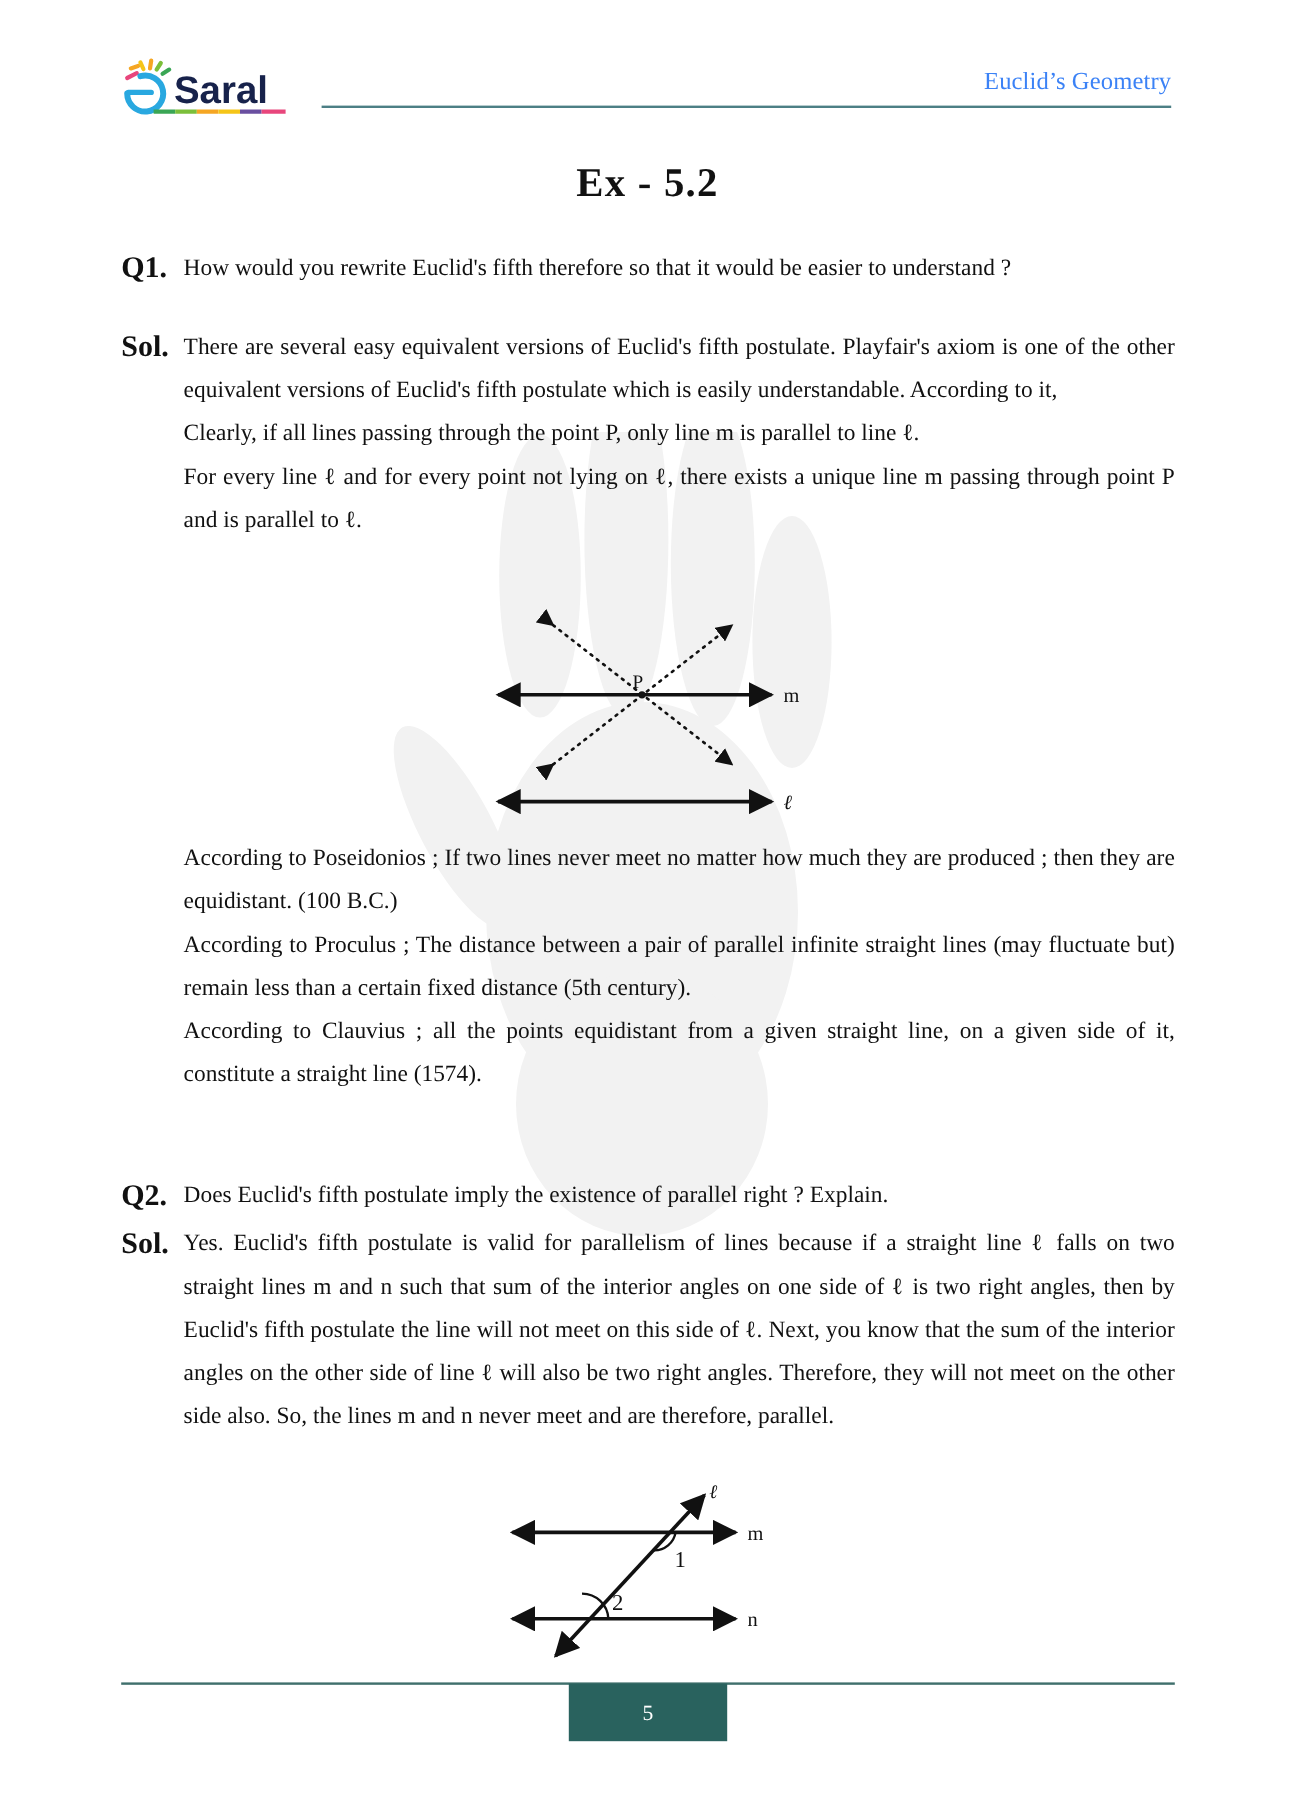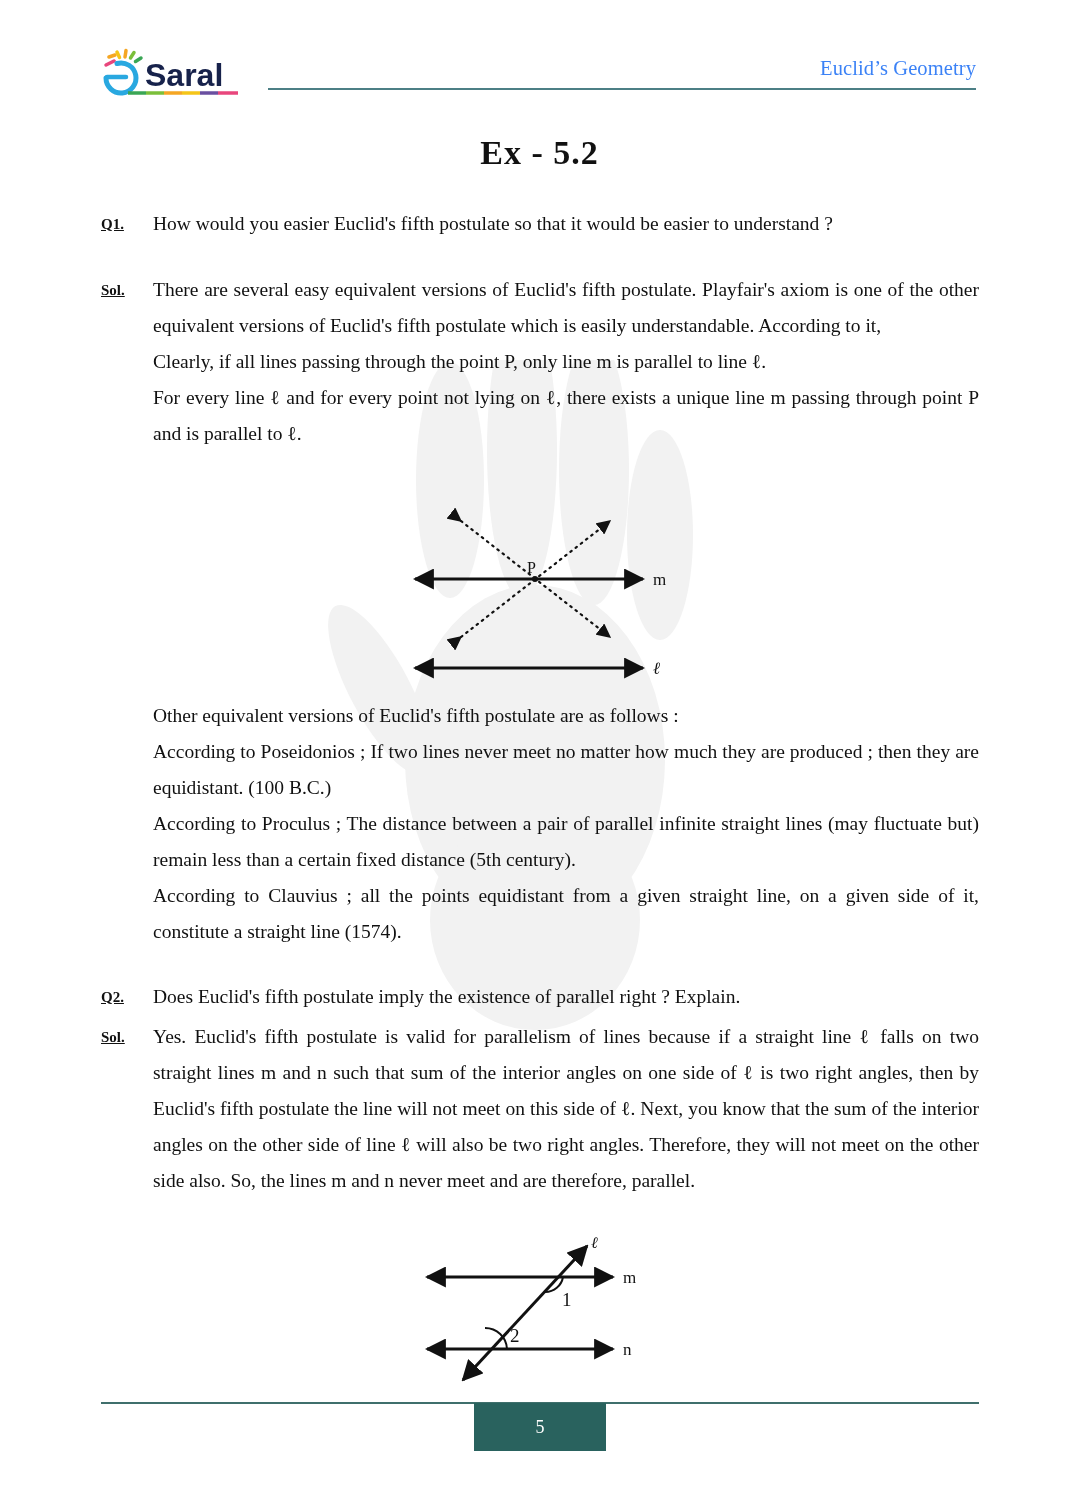--- a/index.html
+++ b/index.html
@@ -93,23 +93,22 @@
     left: 101px;
     width: 878px;
   }
   .qa-row {
     display: flex;
     align-items: flex-start;
   }
   .qa-label {
     flex: 0 0 52px;
     font-weight: bold;
-    font-size: 15px;
+    font-size: 25px;
     line-height: 36px;
-    text-decoration: underline;
   }
   .qa-text {
     flex: 1 1 auto;
     font-size: 19.5px;
     line-height: 36px;
     text-align: justify;
     text-justify: inter-word;
   }
   .qa-text.noj { text-align: left; }
   .qa-text p { margin: 0; }
@@ -200,21 +199,21 @@
     <div class="header-title">Euclid’s Geometry</div>
   </div>
 
   <div class="ex-title">Ex - 5.2</div>
 
   <div class="content">
 
     <div class="qa-block" style="top:206px;">
       <div class="qa-row">
         <div class="qa-label">Q1.</div>
-        <div class="qa-text noj">How would you easier Euclid's fifth postulate so that it would be easier to understand ?</div>
+        <div class="qa-text noj">How would you rewrite Euclid's fifth therefore so that it would be easier to understand ?</div>
       </div>
     </div>
 
     <div class="qa-block" style="top:272px;">
       <div class="qa-row">
         <div class="qa-label">Sol.</div>
         <div class="qa-text">
           <p>There are several easy equivalent versions of Euclid's fifth postulate. Playfair's axiom is one of the other equivalent versions of Euclid's fifth postulate which is easily understandable. According to it,</p>
           <p class="noj" style="text-align:left">Clearly, if all lines passing through the point P, only line m is parallel to line ℓ.</p>
           <p class="noj" style="text-align:justify">For every line ℓ and for every point not lying on ℓ, there exists a unique line m passing through point P and is parallel to ℓ.</p>
@@ -245,21 +244,20 @@
 
       <circle cx="140" cy="74" r="3" fill="#111"></circle>
 
       <text x="132" y="68" font-family="Liberation Serif, serif" font-size="16" fill="#111">P</text>
       <text x="258" y="80" font-family="Liberation Serif, serif" font-size="17" fill="#111">m</text>
       <text x="258" y="169" font-family="Liberation Serif, serif" font-size="17" font-style="italic" fill="#111">ℓ</text>
     </svg>
 
     <div class="qa-block" style="top:698px; left:153px; width:826px;">
       <div class="qa-text">
-        <p style="text-align:left">Other equivalent versions of Euclid's fifth postulate are as follows :</p>
         <p>According to Poseidonios ; If two lines never meet no matter how much they are produced ; then they are equidistant. (100 B.C.)</p>
         <p>According to Proculus ; The distance between a pair of parallel infinite straight lines (may fluctuate but) remain less than a certain fixed distance (5th century).</p>
         <p>According to Clauvius ; all the points equidistant from a given straight line, on a given side of it, constitute a straight line (1574).</p>
       </div>
     </div>
 
     <div class="qa-block" style="top:979px;">
       <div class="qa-row">
         <div class="qa-label">Q2.</div>
         <div class="qa-text noj">Does Euclid's fifth postulate imply the existence of parallel right ? Explain.</div>

